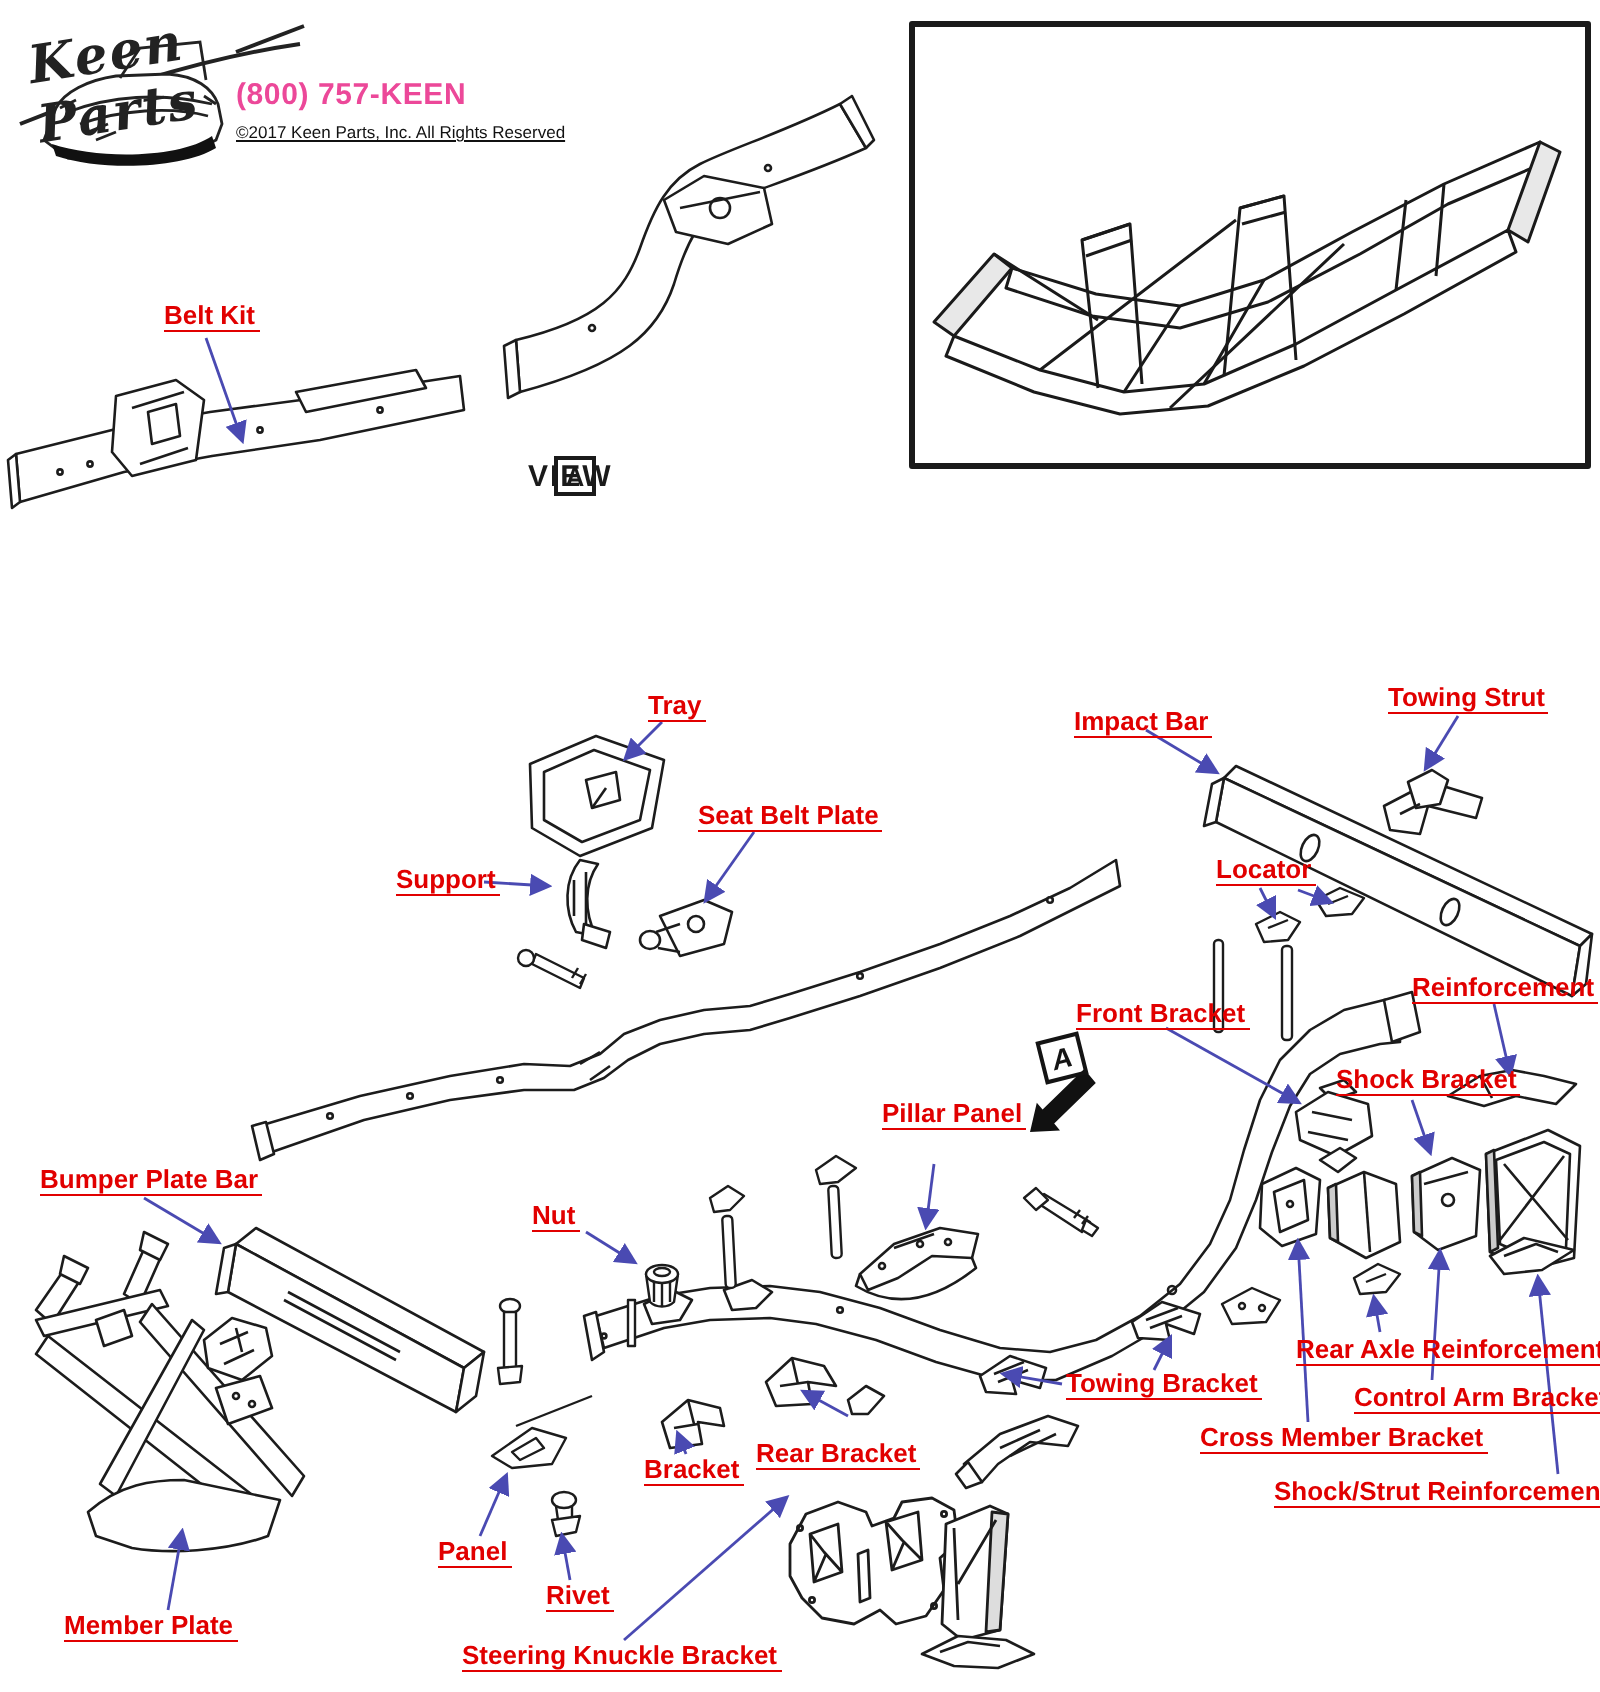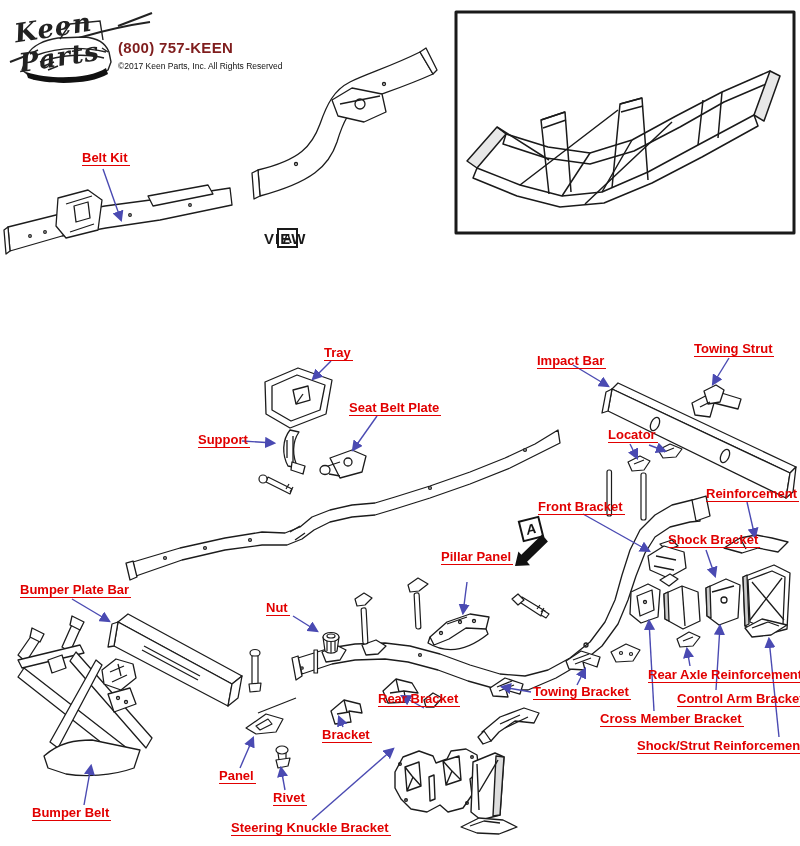--- a/index.html
+++ b/index.html
@@ -5,23 +5,23 @@
   html,body{margin:0;padding:0;background:#fff;}
   .canvas{position:relative;width:800px;height:846px;background:#fff;overflow:hidden;
           font-family:"Liberation Sans",sans-serif;}
   .part-label{position:absolute;font:bold 13px "Liberation Sans",sans-serif;color:#e10000;
               white-space:nowrap;border-bottom:1.6px solid #e10000;padding:0 2px 1px 0;
               line-height:13px;cursor:pointer;}
   .logo-script{position:absolute;left:16px;top:6px;width:160px;
                font:italic bold 26px "DejaVu Serif",serif;color:#222;
                transform:rotate(-9deg);letter-spacing:1px;}
   .phone{position:absolute;left:118px;top:39px;font:bold 15px "Liberation Sans",sans-serif;
-         color:#7f1d1d;letter-spacing:0.3px;}
+         color:#ec4899;letter-spacing:0.3px;}
   .copyright{position:absolute;left:118px;top:61px;font:8.5px "Liberation Sans",sans-serif;
-             color:#111;}
+             color:#111;text-decoration:underline;}
   .view-word{position:absolute;left:227px;top:230px;font:bold 15px "Liberation Sans",sans-serif;
              color:#1a1a1a;letter-spacing:1px;margin-left:37px;}
   .view-box{position:absolute;left:277px;top:228px;width:17px;height:16px;
             border:2.5px solid #1a1a1a;font:bold 13px "Liberation Sans",sans-serif;color:#1a1a1a;
             display:flex;align-items:center;justify-content:center;}
   .view-marker{position:absolute;left:520px;top:518px;width:18px;height:18px;
                border:2.5px solid #141414;transform:rotate(-14deg);
                font:italic bold 14px "Liberation Sans",sans-serif;color:#141414;
                display:flex;align-items:center;justify-content:center;}
   svg{position:absolute;left:0;top:0;}
@@ -364,20 +364,20 @@
 <div class="part-label" style="left:538px;top:500px">Front Bracket</div>
 <div class="part-label" style="left:668px;top:533px">Shock Bracket</div>
 <div class="part-label" style="left:441px;top:550px">Pillar Panel</div>
 <div class="part-label" style="left:20px;top:583px">Bumper Plate Bar</div>
 <div class="part-label" style="left:266px;top:601px">Nut</div>
 <div class="part-label" style="left:533px;top:685px">Towing Bracket</div>
 <div class="part-label" style="left:648px;top:668px">Rear Axle Reinforcement</div>
 <div class="part-label" style="left:677px;top:692px">Control Arm Bracket</div>
 <div class="part-label" style="left:600px;top:712px">Cross Member Bracket</div>
 <div class="part-label" style="left:637px;top:739px">Shock/Strut Reinforcement</div>
-<div class="part-label" style="left:378px;top:692px">Rear Bracket</div>
+<div class="part-label" style="left:378px;top:720px">Rear Bracket</div>
 <div class="part-label" style="left:322px;top:728px">Bracket</div>
 <div class="part-label" style="left:219px;top:769px">Panel</div>
 <div class="part-label" style="left:273px;top:791px">Rivet</div>
 <div class="part-label" style="left:231px;top:821px">Steering Knuckle Bracket</div>
-<div class="part-label" style="left:32px;top:806px">Bumper Belt</div>
+<div class="part-label" style="left:32px;top:806px">Member Plate</div>
 
 </div>
 
 </body></html>

